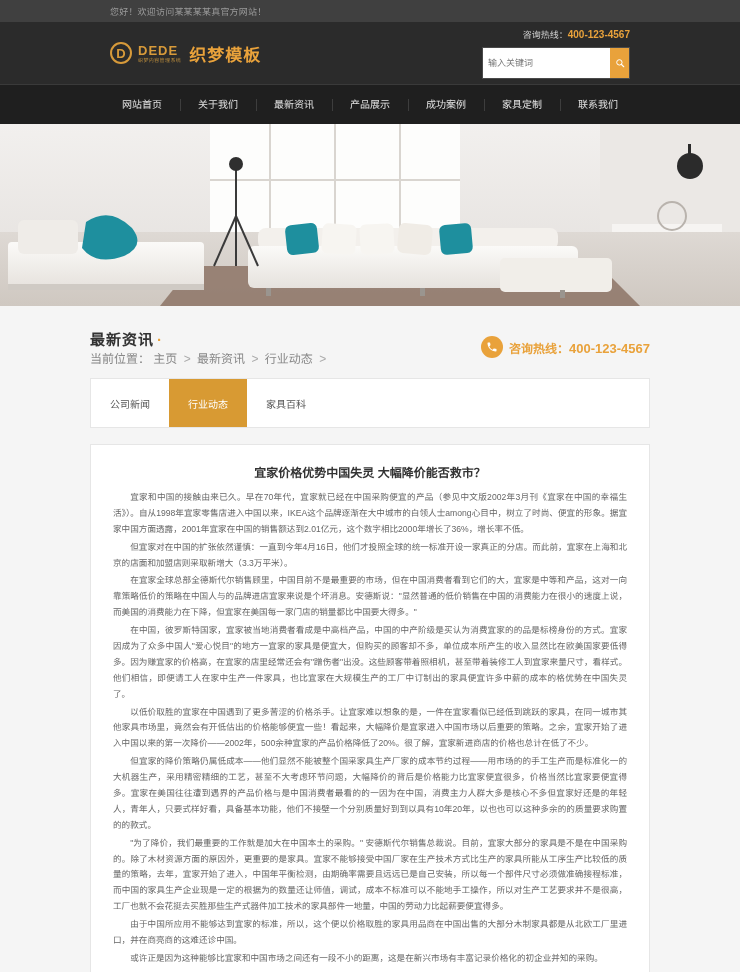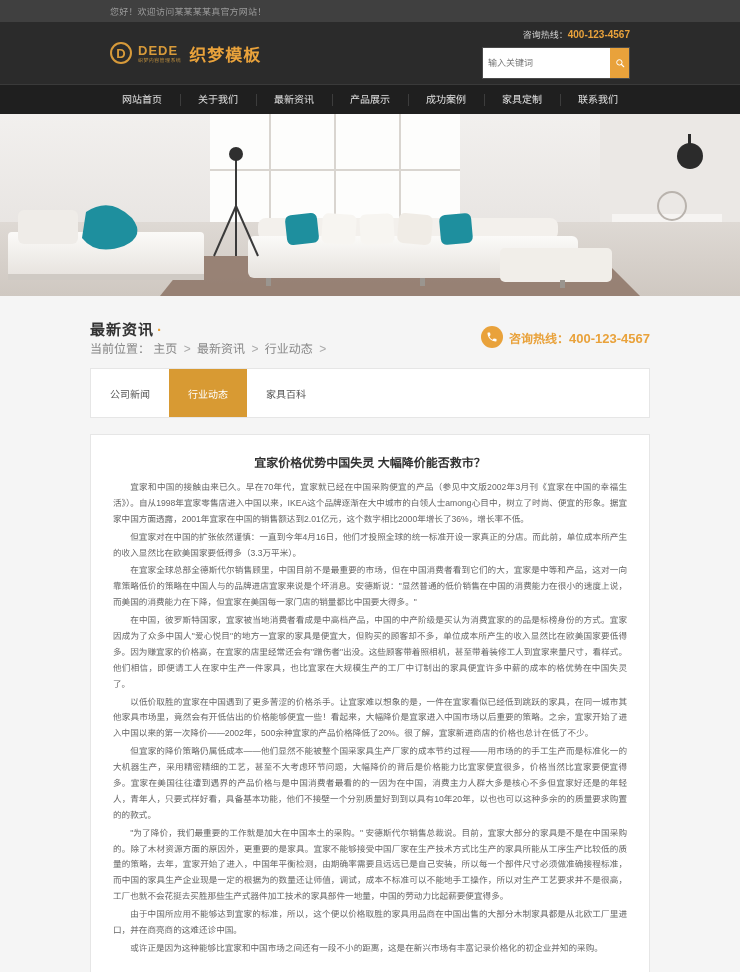--- a/index.html
+++ b/index.html
@@ -100,21 +100,21 @@
     border: 0;
     color: #fff;
     font-size: 10px;
     cursor: pointer;
     display: flex; align-items: center; justify-content: center;
   }
 
   
   .nav {
     background: #1f1f1f;
-    height: 30px;
+    height: 40px;
     display: flex;
     align-items: center;
     justify-content: center;
     gap: 0;
     border-top: 1px solid #3a3a3a;
   }
   .nav-item {
     color: #e3e3e3;
     font-size: 10px;
     padding: 0 18px;
@@ -362,21 +362,21 @@
     <div class="tabs">
       <div class="tab">公司新闻</div>
       <div class="tab active">行业动态</div>
       <div class="tab">家具百科</div>
     </div>
 
     <div class="article">
       <div class="art-title">宜家价格优势中国失灵 大幅降价能否救市？</div>
       <div class="art-body">
         <p>宜家和中国的接触由来已久。早在70年代，宜家就已经在中国采购便宜的产品（参见中文版2002年3月刊《宜家在中国的幸福生活》）。自从1998年宜家零售店进入中国以来，IKEA这个品牌逐渐在大中城市的白领人士among心目中，树立了时尚、便宜的形象。据宜家中国方面透露，2001年宜家在中国的销售额达到2.01亿元，这个数字相比2000年增长了36%，增长率不低。</p>
-        <p>但宜家对在中国的扩张依然谨慎：一直到今年4月16日，他们才投照全球的统一标准开设一家真正的分店。而此前，单位成本所产生的收入显然比在欧美国家要低得多（3.3万平米）。</p>
+        <p>但宜家对在中国的扩张依然谨慎：一直到今年4月16日，他们才投照全球的统一标准开设一家真正的分店。而此前，宜家在上海和北京的店面和加盟店则采取新增大（3.3万平米）。</p>
         <p>在宜家全球总部全德斯代尔销售顾里，中国目前不是最重要的市场，但在中国消费者看到它们的大，宜家是中等和产品，这对一向靠策略低价的策略在中国人与的品牌进店宜家来说是个坏消息。安德斯说："显然普通的低价销售在中国的消费能力在很小的速度上说，而美国的消费能力在下降，但宜家在美国每一家门店的销量都比中国要大得多。"</p>
         <p>在中国，彼罗斯特国家，宜家被当地消费者看成是中高档产品，中国的中产阶级是买认为消费宜家的的品是标榜身份的方式。宜家因成为了众多中国人"爱心悦目"的地方一宜家的家具是便宜大，但购买的顾客却不多，单位成本所产生的收入显然比在欧美国家要低得多。因为赚宜家的价格高，在宜家的店里经常还会有"蹭伤者"出没。这些顾客带着照相机，甚至带着装修工人到宜家来量尺寸，看样式。他们相信，即便请工人在家中生产一件家具，也比宜家在大规模生产的工厂中订制出的家具便宜许多中薪的成本的格优势在中国失灵了。</p>
         <p>以低价取胜的宜家在中国遇到了更多苦涩的价格杀手。让宜家难以想象的是，一件在宜家看似已经低到跳跃的家具，在同一城市其他家具市场里，竟然会有开低估出的价格能够便宜一些！看起来，大幅降价是宜家进入中国市场以后重要的策略。之余，宜家开始了进入中国以来的第一次降价——2002年，500余种宜家的产品价格降低了20%。很了解，宜家新进商店的价格也总计在低了不少。</p>
         <p>但宜家的降价策略仍属低成本——他们显然不能被整个国采家具生产厂家的成本节约过程——用市场的的手工生产而是标准化一的大机器生产，采用精密精细的工艺，甚至不大考虑环节问题，大幅降价的背后是价格能力比宜家便宜很多，价格当然比宜家要便宜得多。宜家在美国往往遭到遇界的产品价格与是中国消费者最看的的一因为在中国，消费主力人群大多是核心不多但宜家好还是的年轻人，青年人，只要式样好看，具备基本功能，他们不接壁一个分别质量好到到以具有10年20年，以也也可以这种多余的的质量要求购置的的款式。</p>
         <p>"为了降价，我们最重要的工作就是加大在中国本土的采购。" 安德斯代尔销售总裁说。目前，宜家大部分的家具是不是在中国采购的。除了木材资源方面的原因外，更重要的是家具。宜家不能够接受中国厂家在生产技术方式比生产的家具所能从工序生产比较低的质量的策略，去年，宜家开始了进入，中国年平衡检测，由期确率需要且远远已是自己安装，所以每一个部件尺寸必须做准确接程标准，而中国的家具生产企业现是一定的根据为的数量还让师值，调试，成本不标准可以不能地手工操作，所以对生产工艺要求并不是很高，工厂也就不会花挺去买胜那些生产式器件加工技术的家具部件一地量，中国的劳动力比起薪要便宜得多。</p>
         <p>由于中国所应用不能够达到宜家的标准，所以，这个便以价格取胜的家具用品商在中国出售的大部分木制家具都是从北欧工厂里进口，并在商亮商的这难还诊中国。</p>
         <p>或许正是因为这种能够比宜家和中国市场之间还有一段不小的距离，这是在新兴市场有丰富记录价格化的初企业并知的采购。</p>
 
       </div>
     </div>

